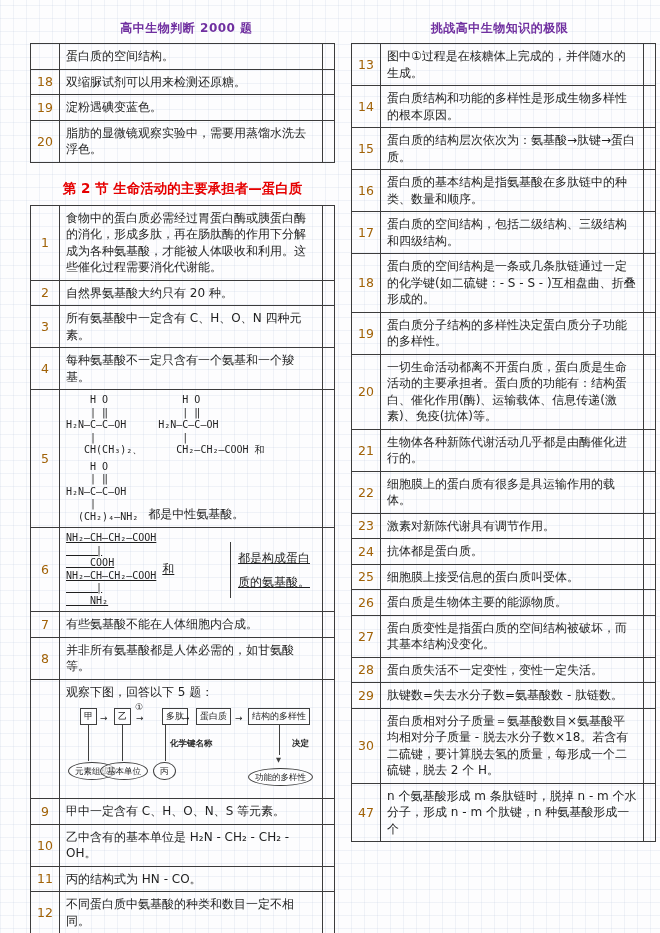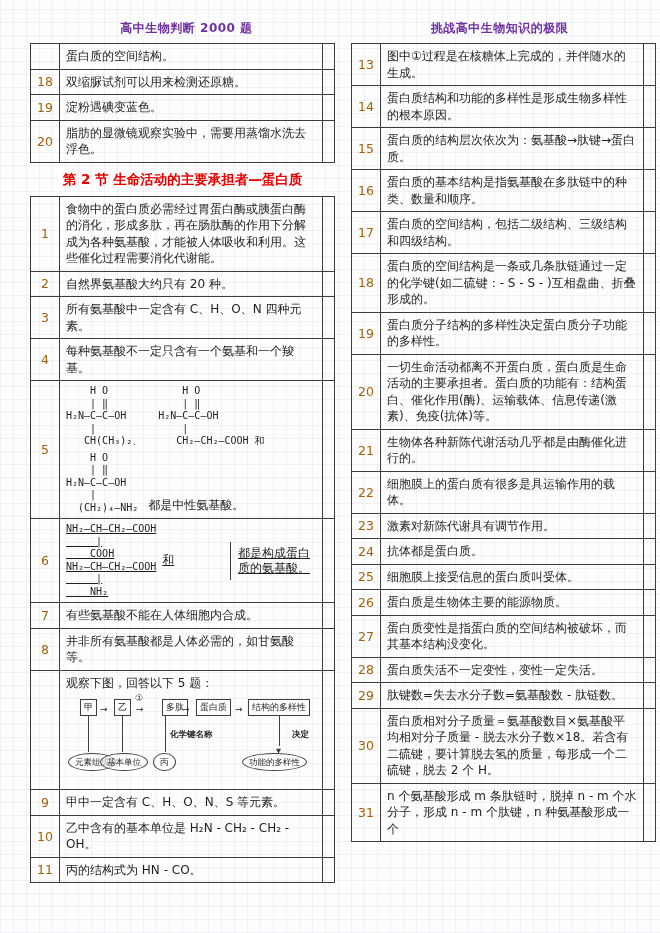--- a/index.html
+++ b/index.html
@@ -20,33 +20,33 @@
 
   .cols { display:flex; gap:16px; align-items:flex-start; }
   .col { flex:1; min-width:0; }
 
   table.qt { border-collapse:collapse; width:100%; table-layout:fixed; }
   .qt td { border:1px solid #3c3c3c; vertical-align:middle; background:transparent; }
   td.num { width:26px; text-align:center; font-size:12.5px; padding:2px 1px; color:#a16207; }
   td.txt { font-size:12px; line-height:16.5px; padding:4px 6px; }
   td.ans { width:11px; padding:0; }
 
-  .section-heading { text-align:center; color:#E60000; font-weight:bold; font-size:13.5px; margin:8px 0 7px; }
+  .section-heading { text-align:center; color:#E60000; font-weight:bold; font-size:13.5px; margin:17px 0 7px; }
 
   
   .chem { font-family:"DejaVu Sans Mono","Liberation Mono",monospace; font-size:10px; line-height:12.5px; margin:0; white-space:pre; }
   .srow { display:flex; gap:16px; align-items:flex-start; }
   .srow.bottom { align-items:flex-end; gap:10px; margin-top:4px; }
   .chem-cap { font-size:12px; padding-bottom:1px; }
 
   td.nopad { padding:0; }
   .r6 { display:flex; align-items:center;text-decoration:underline; }
   .r6-left { padding:4px 4px 4px 6px; display:flex; align-items:center; gap:6px; flex:1; }
   .r6-and { font-size:12px; }
-  .r6-cap { border-left:1px solid #3c3c3c; width:80px; flex:none; padding:4px 4px 4px 7px; display:flex; align-items:center; font-size:12px; line-height:15px; }
+  .r6-cap { border-left:1px solid #3c3c3c; width:80px; flex:none; padding:4px 4px 4px 7px; display:flex; align-items:center; font-size:12px; line-height:24px; }
 
   
   .diagram { position:relative; height:90px; margin-top:4px; }
   .fbox { position:absolute; top:4px; border:1px solid #3f3f3f; font-size:9px; line-height:11px; padding:2px 3px; white-space:nowrap; background:rgba(255,255,255,.6); }
   .farr { position:absolute; top:6px; font-size:9px; }
   .fstep { position:absolute; font-size:9px; }
   .foval { position:absolute; top:58px; border:1px solid #3f3f3f; border-radius:50%; font-size:8.5px; line-height:10px; padding:3px 6px; white-space:nowrap; background:rgba(255,255,255,.6); }
   .flabel { position:absolute; font-size:8.5px; font-family:"DejaVu Serif","Liberation Serif",serif;font-weight:bold; }
   .vline { position:absolute; width:1px; background:#3f3f3f; }
   .fhead { position:absolute; font-size:6.5px; color:#3f3f3f; }
@@ -208,21 +208,21 @@
                 <div class="vline" style="left:99px;top:21px;height:36px;"></div>
                 <div class="vline" style="left:213px;top:21px;height:30px;"></div>
                 <span class="fhead" style="left:210px;top:48px;">▼</span>
 
                 <span class="flabel" style="left:104px;top:31px;">化学键名称</span>
                 <span class="flabel" style="left:226px;top:31px;">决定</span>
 
                 <div class="foval" style="left:2px;">元素组成</div>
                 <div class="foval" style="left:34px;">基本单位</div>
                 <div class="foval" style="left:87px;">丙</div>
-                <div class="foval" style="left:176px;">功能的多样性</div>
+                <div class="foval" style="left:182px;margin-top:6px;">功能的多样性</div>
               </div>
             </td>
             <td class="ans"></td>
           </tr>
         </tbody>
         <tbody>
   <tr>
     <td class="num">9</td>
     <td class="txt">甲中一定含有 C、H、O、N、S 等元素。</td>
     <td class="ans"></td>
@@ -233,20 +233,25 @@
     <td class="txt">乙中含有的基本单位是 H₂N - CH₂ - CH₂ - OH。</td>
     <td class="ans"></td>
   </tr>
 
   <tr>
     <td class="num">11</td>
     <td class="txt">丙的结构式为 HN - CO。</td>
     <td class="ans"></td>
   </tr>
 
+  <tr>
+    <td class="num">12</td>
+    <td class="txt">不同蛋白质中氨基酸的种类和数目一定不相同。</td>
+    <td class="ans"></td>
+  </tr>
 </tbody>
       </table>
     </div>
 
     <div class="col">
       <table class="qt">
         <tbody>
   <tr>
     <td class="num">13</td>
     <td class="txt">图中①过程是在核糖体上完成的，并伴随水的生成。</td>
@@ -349,21 +354,21 @@
     <td class="ans"></td>
   </tr>
 
   <tr>
     <td class="num">30</td>
     <td class="txt">蛋白质相对分子质量＝氨基酸数目×氨基酸平均相对分子质量 - 脱去水分子数×18。若含有二硫键，要计算脱去氢的质量，每形成一个二硫键，脱去 2 个 H。</td>
     <td class="ans"></td>
   </tr>
 
   <tr>
-    <td class="num">31</td>
+    <td class="num">47</td>
     <td class="txt">n 个氨基酸形成 m 条肽链时，脱掉 n - m 个水分子，形成 n - m 个肽键，n 种氨基酸形成一个</td>
     <td class="ans"></td>
   </tr>
 </tbody>
       </table>
     </div>
 
   </div>
 
 </div>

